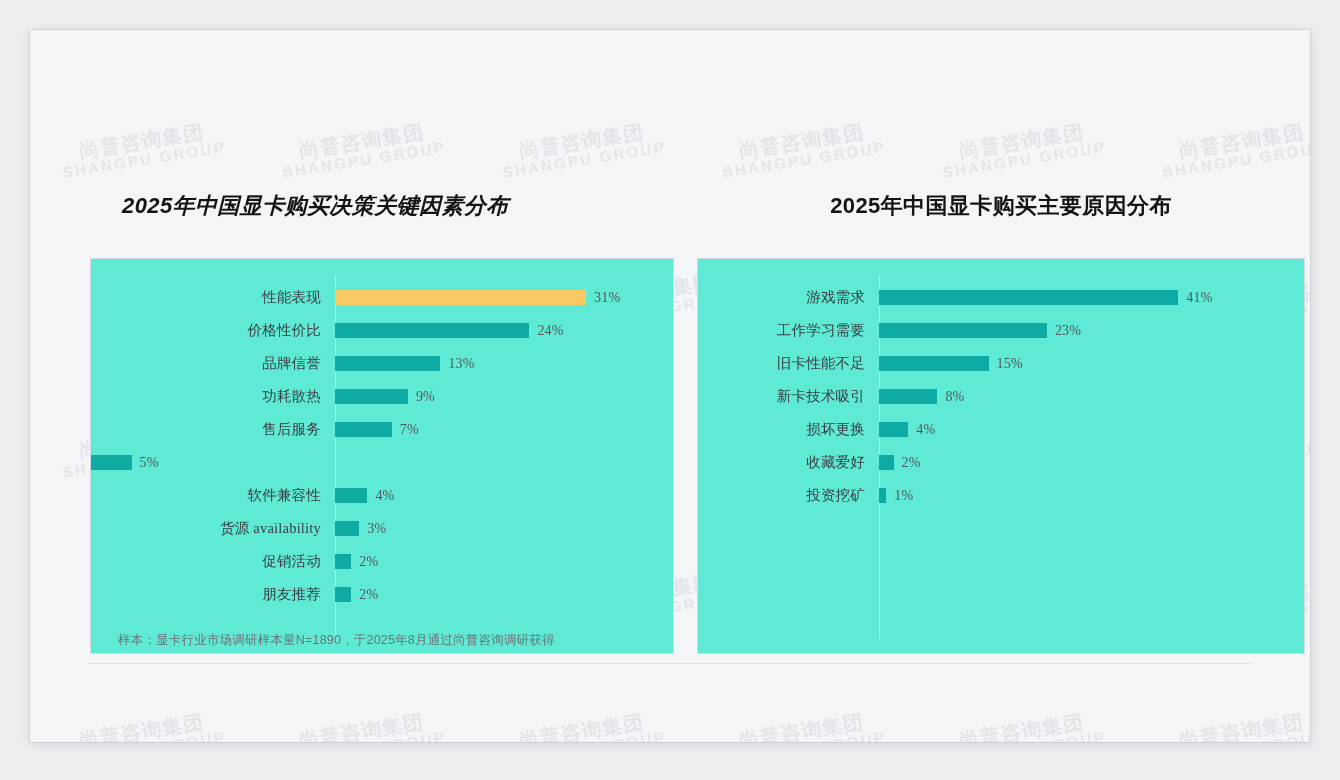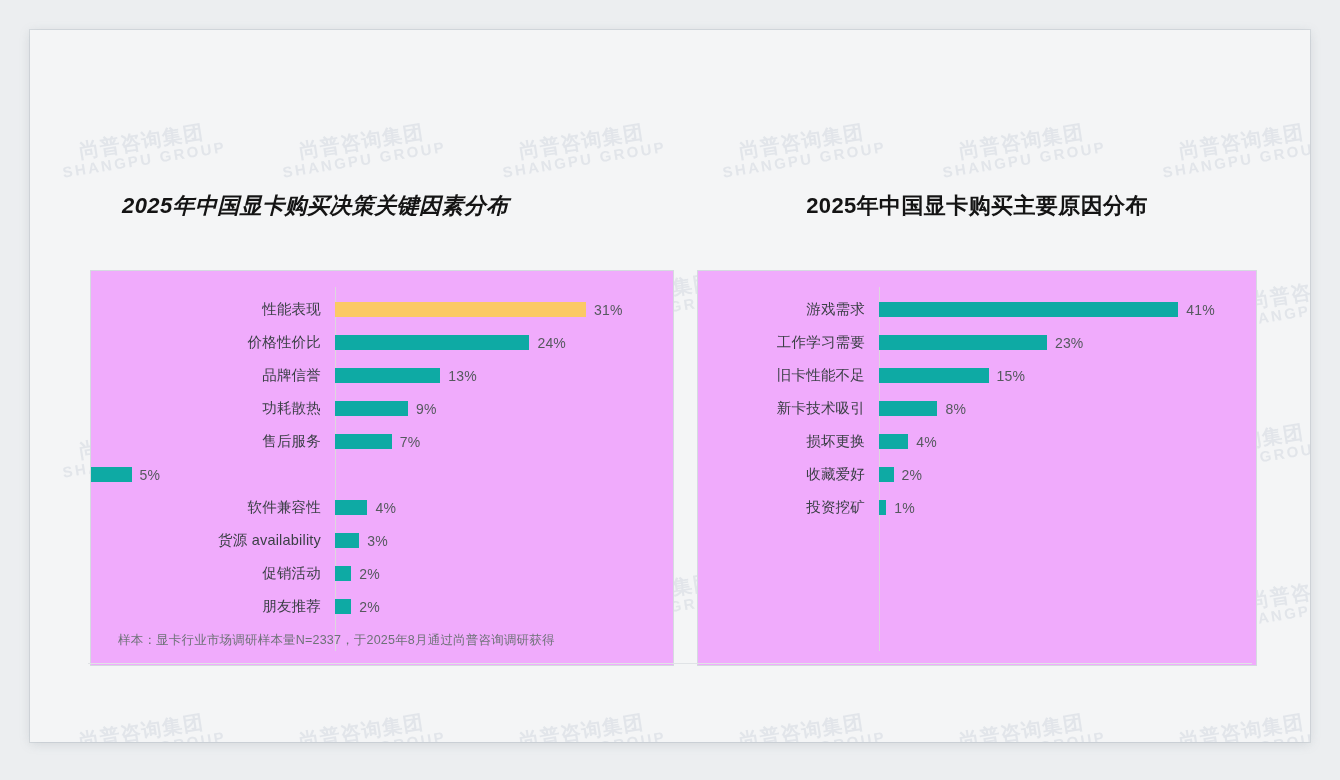--- a/index.html
+++ b/index.html
@@ -119,41 +119,42 @@
     width: 1280px;
     height: 592px;
     z-index: 2;
   }
 
   .chart-block {
     position: absolute;
     top: 0;
   }
   .chart-block.left  { left: 60px;  width: 584px; }
-  .chart-block.right { left: 667px; width: 560px; }
+  .chart-block.right { left: 667px; width: 608px; }
 
   .chart-title {
     font-size: 22px;
     font-weight: 700;
     color: #141414;
     letter-spacing: .4px;
     text-align: center;
     white-space: nowrap;
     height: 32px;
     line-height: 32px;
   }
   .chart-block.left  .chart-title { margin-top: 72px; text-align: left; padding-left: 32px; font-style: italic; }
   .chart-block.right .chart-title { margin-top: 72px; text-align: center; }
 
   .panel {
     position: relative;
-    margin-top: 48px;
+    margin-top: 36px;
     height: 396px;
-    background: #f0abfc;
+    background: #5eead4;
     border: 1px solid #d5dae0;
+    font-family: Liberation Serif, serif;
   }
 
   .chart-rows {
     position: absolute;
     left: 0; top: 0; right: 0; bottom: 0;
     padding: 22px 0 18px 0;
     display: flex;
     flex-direction: column;
     justify-content: flex-start;
   }
@@ -530,18 +531,18 @@
                   <div class="bar-value">1%</div>
                 </div>
               </div>
             </div>
         </div>
       </div>
 
     </div>
 
     <div class="footnote">
-      <div class="footnote-text">样本：显卡行业市场调研样本量N=2337，于2025年8月通过尚普咨询调研获得</div>
+      <div class="footnote-text">样本：显卡行业市场调研样本量N=1890，于2025年8月通过尚普咨询调研获得</div>
     </div>
 
 
   </div>
 </div>
 
 </body></html>

